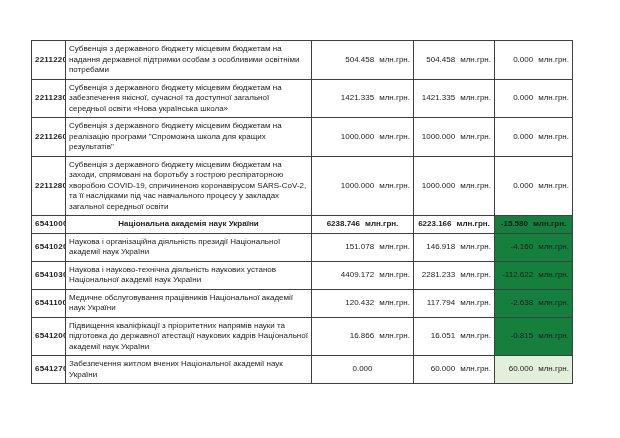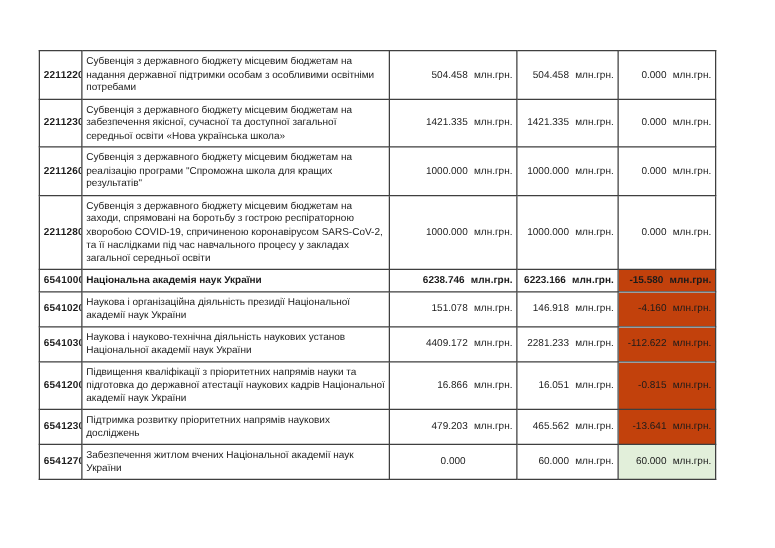--- a/index.html
+++ b/index.html
@@ -49,22 +49,23 @@
   }
   td.num .unit {
     margin-left: 5px;
   }
   td.num.center {
     text-align: center;
     padding-right: 3px;
   }
   tr.bold td {
     font-weight: bold;
+    text-align: center;
   }
-  td.tone-negative { background: #c2410c; }
+  td.tone-negative { background: #15803d; }
   td.tone-positive { background: #e2efda; }
 </style>
 </head>
 <body>
 
 <div class="page">
   <table class="budget">
     <colgroup>
       <col style="width:34px">
       <col style="width:246px">
@@ -116,32 +117,32 @@
           <td class="num tone-negative"><span class="val">-4.160</span><span class="unit">млн.грн.</span></td>
         </tr>
         <tr>
           <td class="code">6541030</td>
           <td class="desc">Наукова і науково-технічна діяльність наукових установ Національної академії наук України</td>
           <td class="num"><span class="val">4409.172</span><span class="unit">млн.грн.</span></td>
           <td class="num"><span class="val">2281.233</span><span class="unit">млн.грн.</span></td>
           <td class="num tone-negative"><span class="val">-112.622</span><span class="unit">млн.грн.</span></td>
         </tr>
         <tr>
+          <td class="code">6541100</td>
+          <td class="desc">Медичне обслуговування працівників Національної академії наук України</td>
+          <td class="num"><span class="val">120.432</span><span class="unit">млн.грн.</span></td>
+          <td class="num"><span class="val">117.794</span><span class="unit">млн.грн.</span></td>
+          <td class="num tone-negative"><span class="val">-2.638</span><span class="unit">млн.грн.</span></td>
+        </tr>
+        <tr>
           <td class="code">6541200</td>
           <td class="desc">Підвищення кваліфікації з пріоритетних напрямів науки та підготовка до державної атестації наукових кадрів Національної академії наук України</td>
           <td class="num"><span class="val">16.866</span><span class="unit">млн.грн.</span></td>
           <td class="num"><span class="val">16.051</span><span class="unit">млн.грн.</span></td>
           <td class="num tone-negative"><span class="val">-0.815</span><span class="unit">млн.грн.</span></td>
-        </tr>
-        <tr>
-          <td class="code">6541230</td>
-          <td class="desc">Підтримка розвитку пріоритетних напрямів наукових досліджень</td>
-          <td class="num"><span class="val">479.203</span><span class="unit">млн.грн.</span></td>
-          <td class="num"><span class="val">465.562</span><span class="unit">млн.грн.</span></td>
-          <td class="num tone-negative"><span class="val">-13.641</span><span class="unit">млн.грн.</span></td>
         </tr>
         <tr>
           <td class="code">6541270</td>
           <td class="desc">Забезпечення житлом вчених Національної академії наук України</td>
           <td class="num center"><span class="val">0.000</span></td>
           <td class="num"><span class="val">60.000</span><span class="unit">млн.грн.</span></td>
           <td class="num tone-positive"><span class="val">60.000</span><span class="unit">млн.грн.</span></td>
         </tr>
       </tbody>
   </table>

